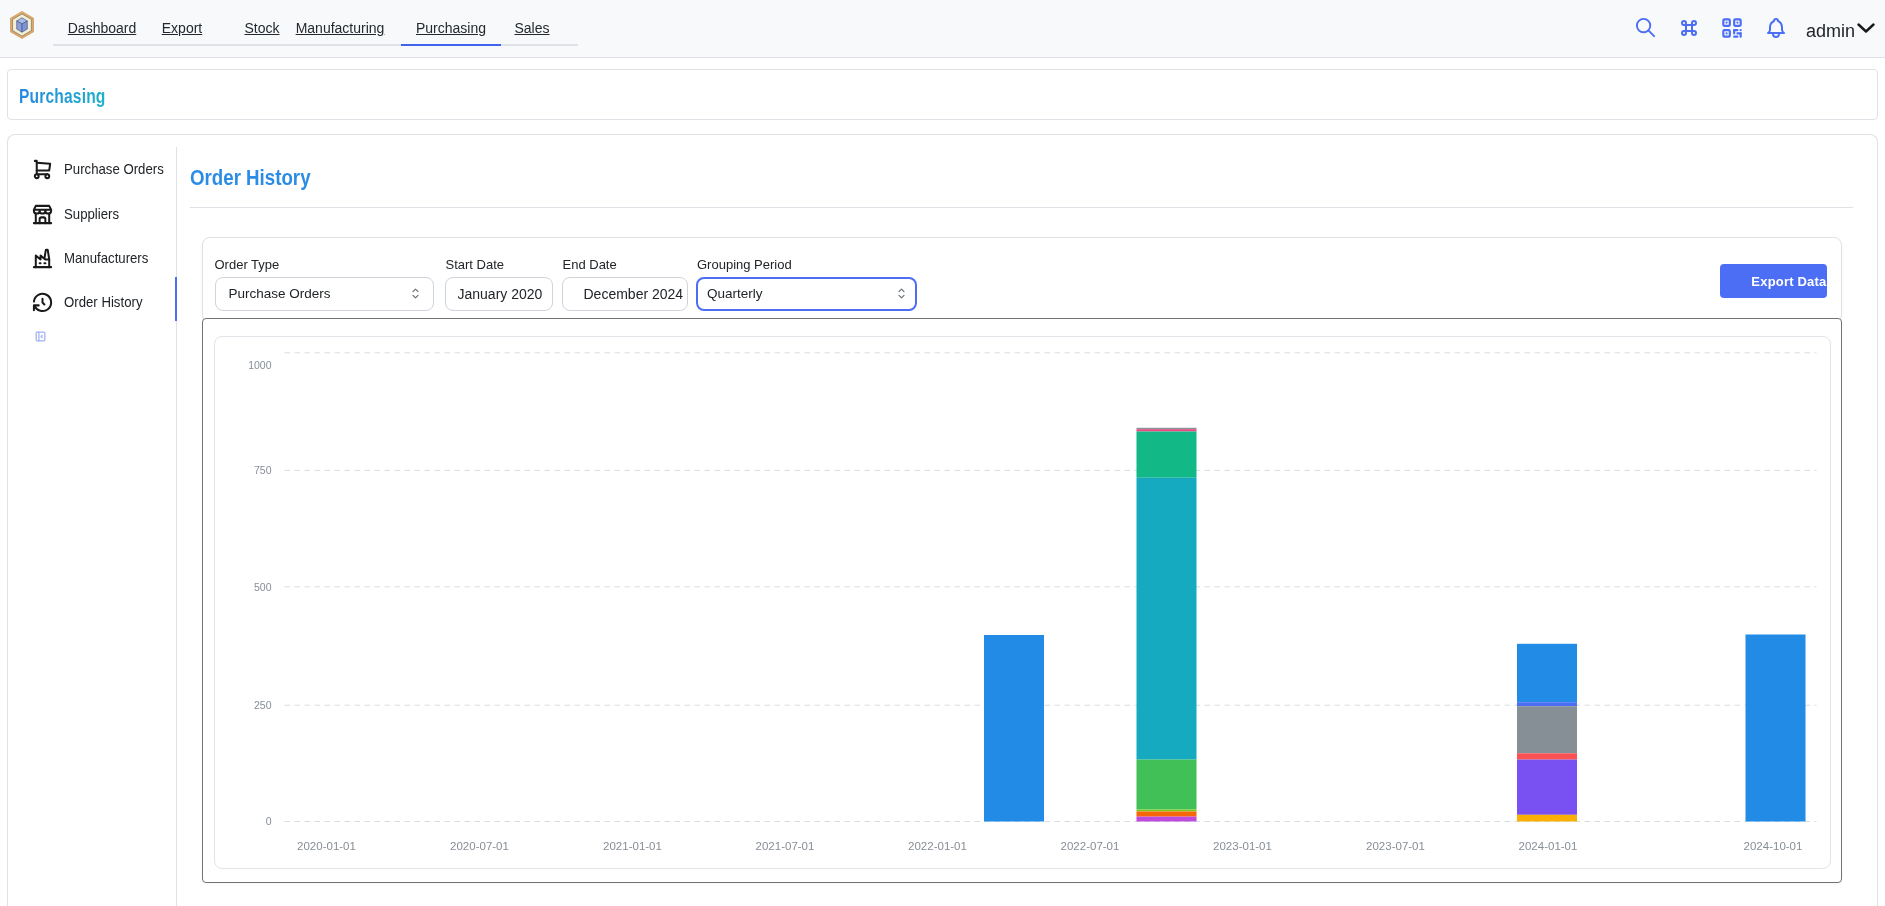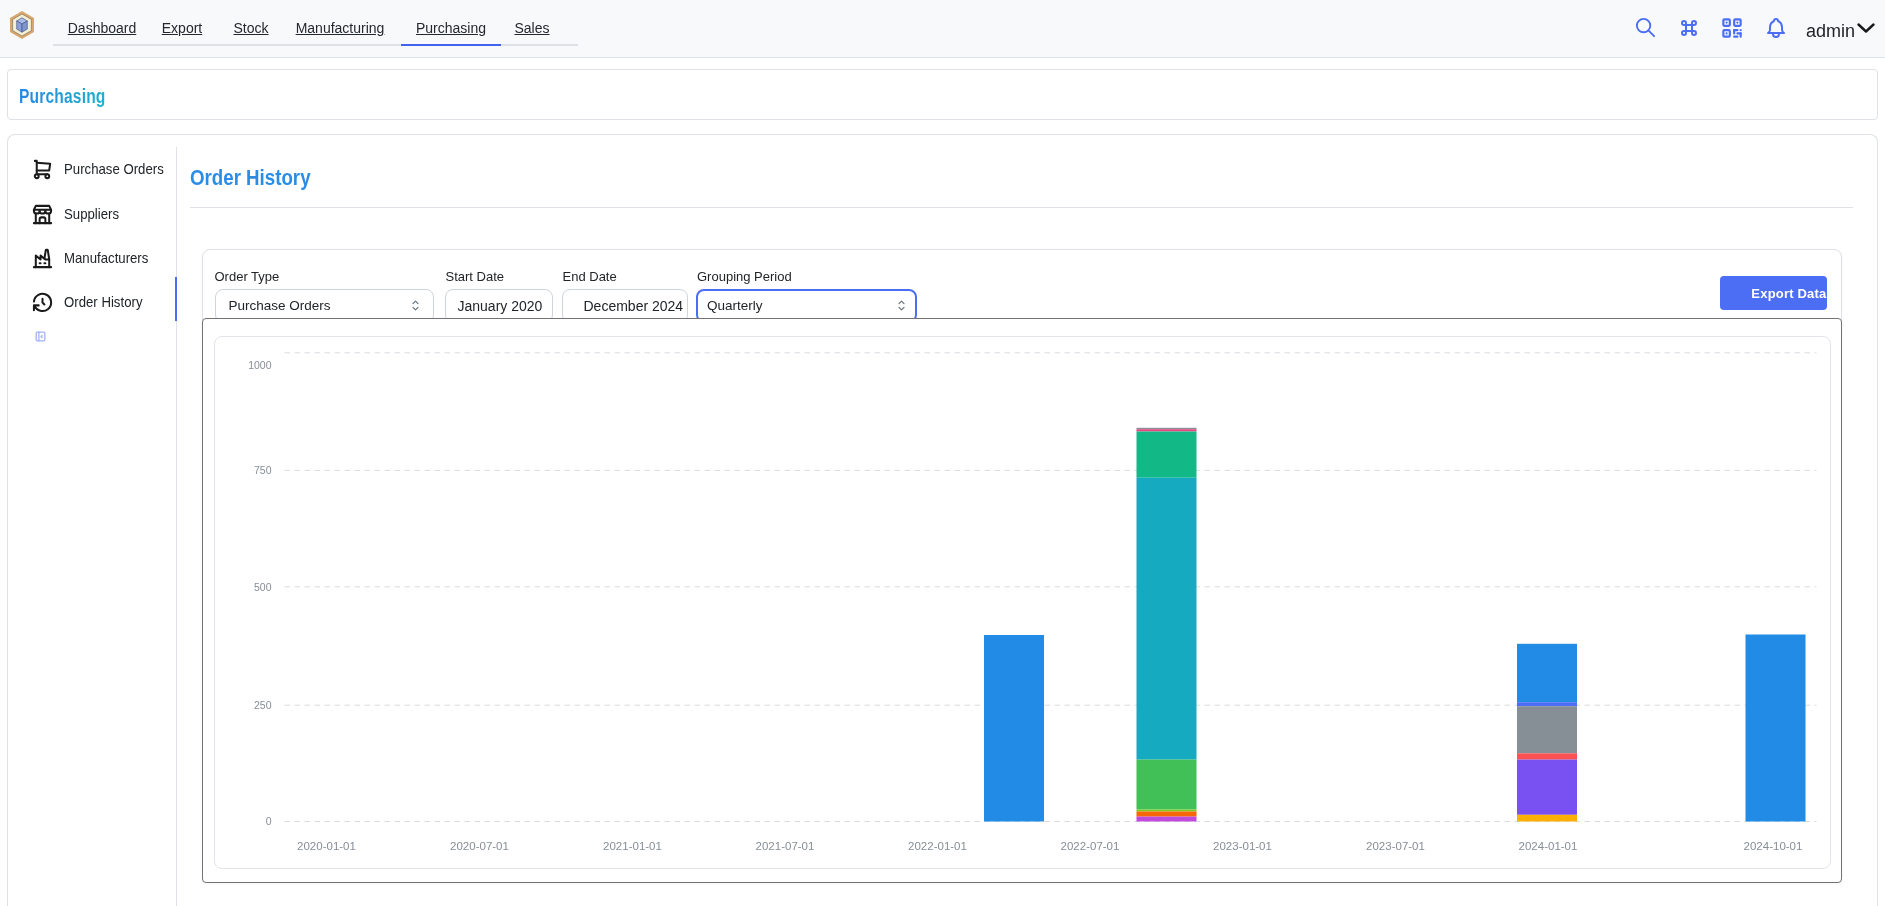--- a/index.html
+++ b/index.html
@@ -33,21 +33,21 @@
   .sideitem { position:absolute; font-size:15px; color:#212529; transform:scaleX(0.88); transform-origin:left center; }
   #sidesep { position:absolute; left:167.5px; top:12px; width:1px; height:778px; background:#dee2e6; }
   #sideact { position:absolute; left:166.5px; top:142.2px; width:2.5px; height:43.5px; background:#4c6ef5; }
 
   
   #ptitle { position:absolute; left:181.5px; top:29.5px; font-size:22px; font-weight:700;
     color:#2b8ce6; transform:scaleX(0.85); transform-origin:left center; }
   #pdivider { position:absolute; left:182px; top:72px; width:1663px; height:1px; background:#dee2e6; }
 
   
-  #fcard { position:absolute; left:194px; top:114px; width:1640px; height:86px;
+  #fcard { position:absolute; left:194px; top:102px; width:1640px; height:86px;
     background:#fff; border:1px solid #dee2e6; border-radius:8px;
     box-shadow:0 1px 3px rgba(0,0,0,.04); }
   .flabel { position:absolute; top:18.5px; font-size:13px; font-weight:500; color:#212529; }
   .finput { position:absolute; top:38.5px; height:34px; background:#fff;
     border:1px solid #ced4da; border-radius:8px; font-size:13.5px; color:#212529;
     line-height:32px; }
   .sel-ic { position:absolute; top:10px; }
   #expbtn { position:absolute; left:1516.5px; top:25.5px; width:107px; height:34.5px;
     background:#4c6ef5; border-radius:4px; color:#fff; font-size:13px; font-weight:700;
     text-align:right; line-height:35px; letter-spacing:.2px; }
@@ -67,21 +67,21 @@
     <polygon points="13,1 25,8 25,22 13,29 1,22 1,8" fill="#d8a76f"></polygon>
     <polygon points="13,4 22.4,9.4 22.4,20.6 13,26 3.6,20.6 3.6,9.4" fill="#f2efd2" stroke="#5d5545" stroke-width="0.5"></polygon>
     <g stroke="#3d4c7e" stroke-width="0.6" stroke-linejoin="round">
       <polygon points="13,7.8 18.3,10.9 13,14 7.7,10.9" fill="#a9bbe8"></polygon>
       <polygon points="7.7,10.9 13,14 13,22.2 7.7,19.1" fill="#8ba0d9"></polygon>
       <polygon points="18.3,10.9 18.3,19.1 13,22.2 13,14" fill="#7e95d4"></polygon>
     </g>
   </svg>
   <div class="tab" style="left:53px;width:98px">Dashboard</div>
   <div class="tab" style="left:151px;width:62px">Export</div>
-  <div class="tab" style="left:218px;width:66px">Stock</div>
+  <div class="tab" style="left:229px;width:66px">Stock</div>
   <div class="tab" style="left:279px;width:122px">Manufacturing</div>
   <div class="tab" style="left:401px;width:100px">Purchasing</div>
   <div class="tab" style="left:501px;width:62px">Sales</div>
   <div id="tabline"></div>
   <div id="tabactive"></div>
 
   <svg class="ticon abs" style="left:1634px;top:16px" width="23" height="23" viewBox="0 0 24 24" stroke="#4c6ef5" stroke-width="2">
     <circle cx="10" cy="10" r="7"></circle>
       <path d="M21 21l-6 -6"></path>
   </svg>

